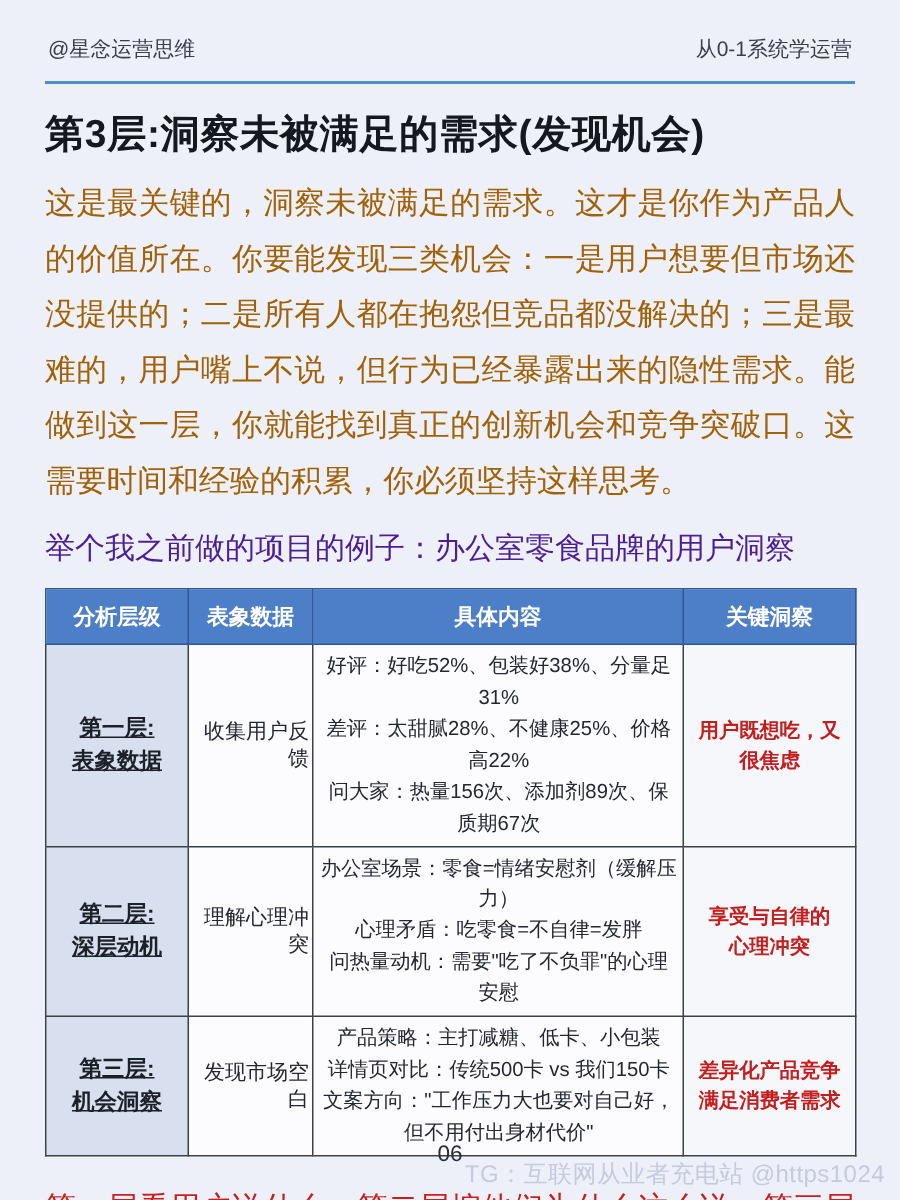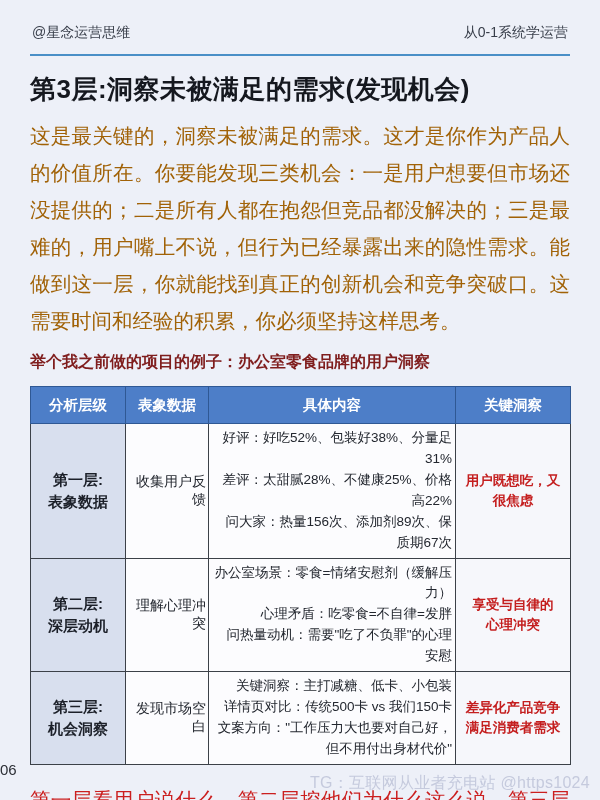--- a/index.html
+++ b/index.html
@@ -30,21 +30,21 @@
   }
 
   .intro {
     margin-top: 10px;
     font-size: 20.5px; line-height: 37px;
     text-align: justify; color: #a16207;
   }
 
   .example-heading {
     margin-top: 13px;
-    font-size: 16px; font-weight: 700; color: #7f1d1d;
+    font-size: 20px; font-weight: 400; color: #4c1d95;
   }
 
   table.insight-table {
     margin-top: 13px;
     width: 540px;
     border-collapse: collapse;
     table-layout: fixed;
     background: #fcfcfe;
     border-radius: 11px;
   }
@@ -59,49 +59,49 @@
   .insight-table th {
     background: #4d7ec8;
     border-color: #2f5894;
     color: #ffffff;
     font-size: 14.5px; font-weight: 700;
     height: 37px; text-align: center;
   }
   td.level {
     background: #d8dfee;
     font-weight: 700; font-size: 15px; color: #1c2029;
-    text-align: center; line-height: 1.45;
+    text-align: center; line-height: 1.45; text-decoration: underline;
   }
   td.step {
     font-size: 14px; text-align: right; color: #23272f;
     padding: 2px;
   }
   td.content {
     font-size: 13.5px; line-height: 1.55; color: #23272f;
-    padding: 4px 3px 4px 4px; text-align: right;
+    padding: 4px 3px 4px 4px; text-align: center;
   }
   td.insight {
     font-size: 13.5px; font-weight: 700; color: #c41e1e;
     text-align: center; line-height: 1.5; padding: 2px 6px;
     background: #f6f7fb;
     margin-top: 38px;
   }
   tr.r1 { height: 96px; }
   tr.r2 { height: 76px; }
   tr.r3 { height: 82px; }
 
   .conclusion {
     margin-top: 17px;
     font-size: 20.5px; line-height: 36px;
     text-align: justify; color: #cb1f1f;
   }
 
   .page-number {
     position: absolute; bottom: 22px; left: 0; right: 0;
-    text-align: left; font-size: 15px; color: #2c2f36;
+    text-align: center; font-size: 15px; color: #2c2f36;
   }
   .watermark {
     position: absolute; bottom: 6px; right: 10px;
     font-size: 16px; color: #c5cadd;
     letter-spacing: 0.3px;
   }
 </style>
 </head>
 <body>
 
@@ -167,21 +167,21 @@
           <div>心理冲突</div>
         </td>
       </tr>
       <tr class="r3">
         <td class="level">
           <div>第三层:</div>
           <div>机会洞察</div>
         </td>
         <td class="step">发现市场空白</td>
         <td class="content">
-          <div>关键洞察：主打减糖、低卡、小包装</div>
+          <div>产品策略：主打减糖、低卡、小包装</div>
           <div>详情页对比：传统500卡 vs 我们150卡</div>
           <div>文案方向："工作压力大也要对自己好，但不用付出身材代价"</div>
         </td>
         <td class="insight">
           <div>差异化产品竞争</div>
           <div>满足消费者需求</div>
         </td>
       </tr>
     </tbody>
   </table>

